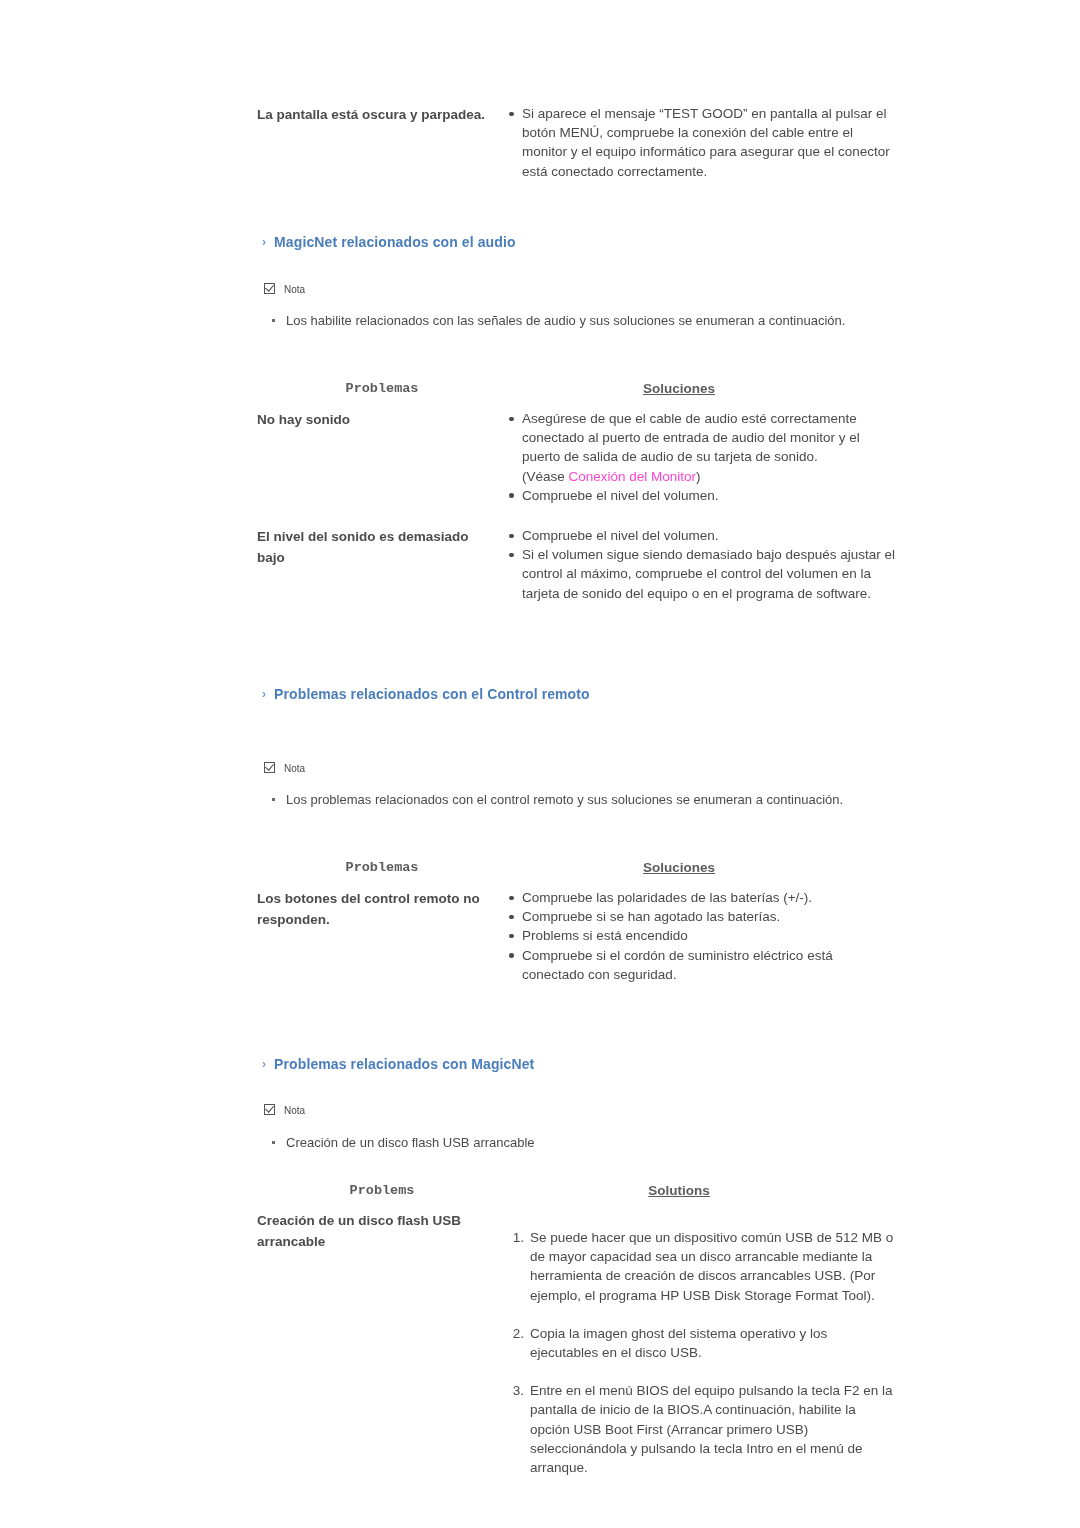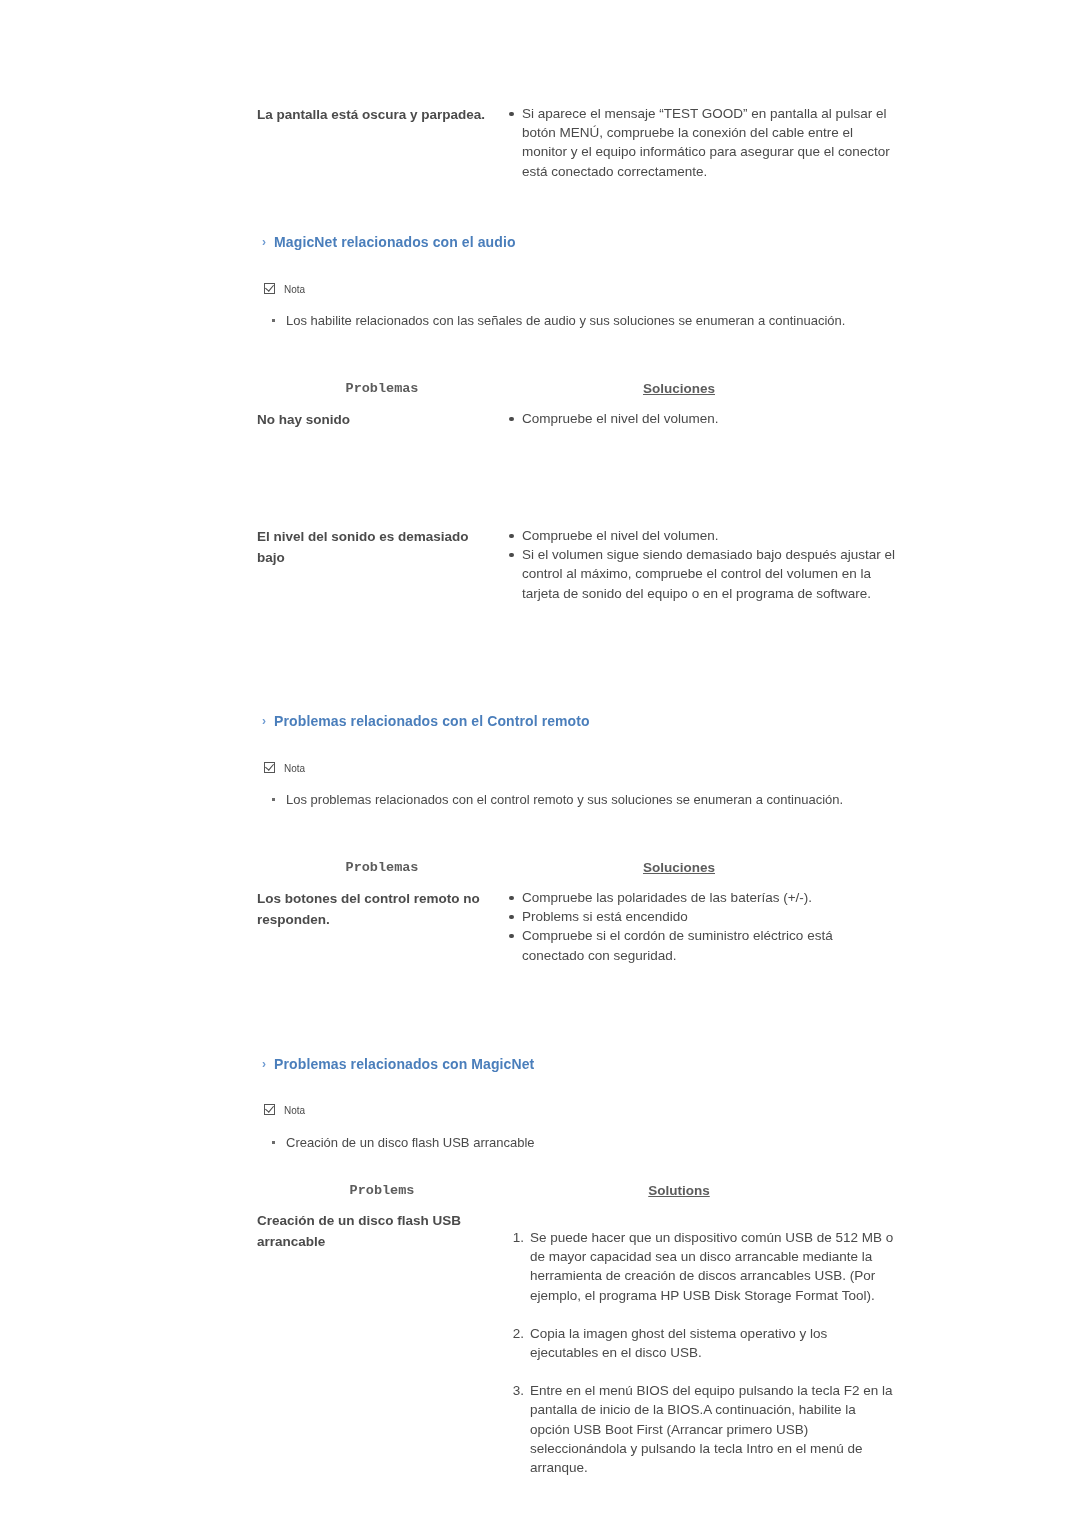--- a/index.html
+++ b/index.html
@@ -191,53 +191,55 @@
   </div>
   <div class="note-item" style="top:288px;">Los habilite relacionados con las señales de audio y sus soluciones se enumeran a continuación.</div>
 
   <div class="col-header left" style="top:357px;">Problemas</div>
   <div class="col-header right" style="top:357px;">Soluciones</div>
 
   <div class="ps-row" style="top:385px;">
     <div class="ps-problem">No hay sonido</div>
     <div class="ps-solutions">
       <ul class="sol-list">
+        <li><span>Asegúrese de que el cable de audio esté correctamente conectado al puerto de entrada de audio del monitor y el puerto de salida de audio de su tarjeta de sonido.<br>(Véase <span class="lnk">Conexión del Monitor</span>)</span></li>
         <li>Compruebe el nivel del volumen.</li>
       </ul>
     </div>
   </div>
 
   <div class="ps-row" style="top:502px;">
     <div class="ps-problem">El nivel del sonido es demasiado bajo</div>
     <div class="ps-solutions">
       <ul class="sol-list">
         <li>Compruebe el nivel del volumen.</li>
         <li>Si el volumen sigue siendo demasiado bajo después ajustar el control al máximo, compruebe el control del volumen en la tarjeta de sonido del equipo o en el programa de software.</li>
       </ul>
     </div>
   </div>
 
 
-  <div class="section-heading" style="top:689px;text-align:center;">
+  <div class="section-heading" style="top:662px;text-align:center;">
     <span class="marker">›</span><span>Problemas relacionados con el Control remoto</span>
   </div>
 
   <div class="note-label" style="top:738px;">
     <span class="cbox"></span><span>Nota</span>
   </div>
   <div class="note-item" style="top:767px;">Los problemas relacionados con el control remoto y sus soluciones se enumeran a continuación.</div>
 
   <div class="col-header left" style="top:836px;">Problemas</div>
   <div class="col-header right" style="top:836px;">Soluciones</div>
 
   <div class="ps-row" style="top:864px;">
     <div class="ps-problem">Los botones del control remoto no responden.</div>
     <div class="ps-solutions">
       <ul class="sol-list">
         <li>Compruebe las polaridades de las baterías (+/-).</li>
+        <li>Compruebe si se han agotado las baterías.</li>
         <li>Problems si está encendido</li>
         <li>Compruebe si el cordón de suministro eléctrico está conectado con seguridad.</li>
       </ul>
     </div>
   </div>
 
   <div class="section-heading" style="top:1032px;">
     <span class="marker">›</span><span>Problemas relacionados con MagicNet</span>
   </div>
 

